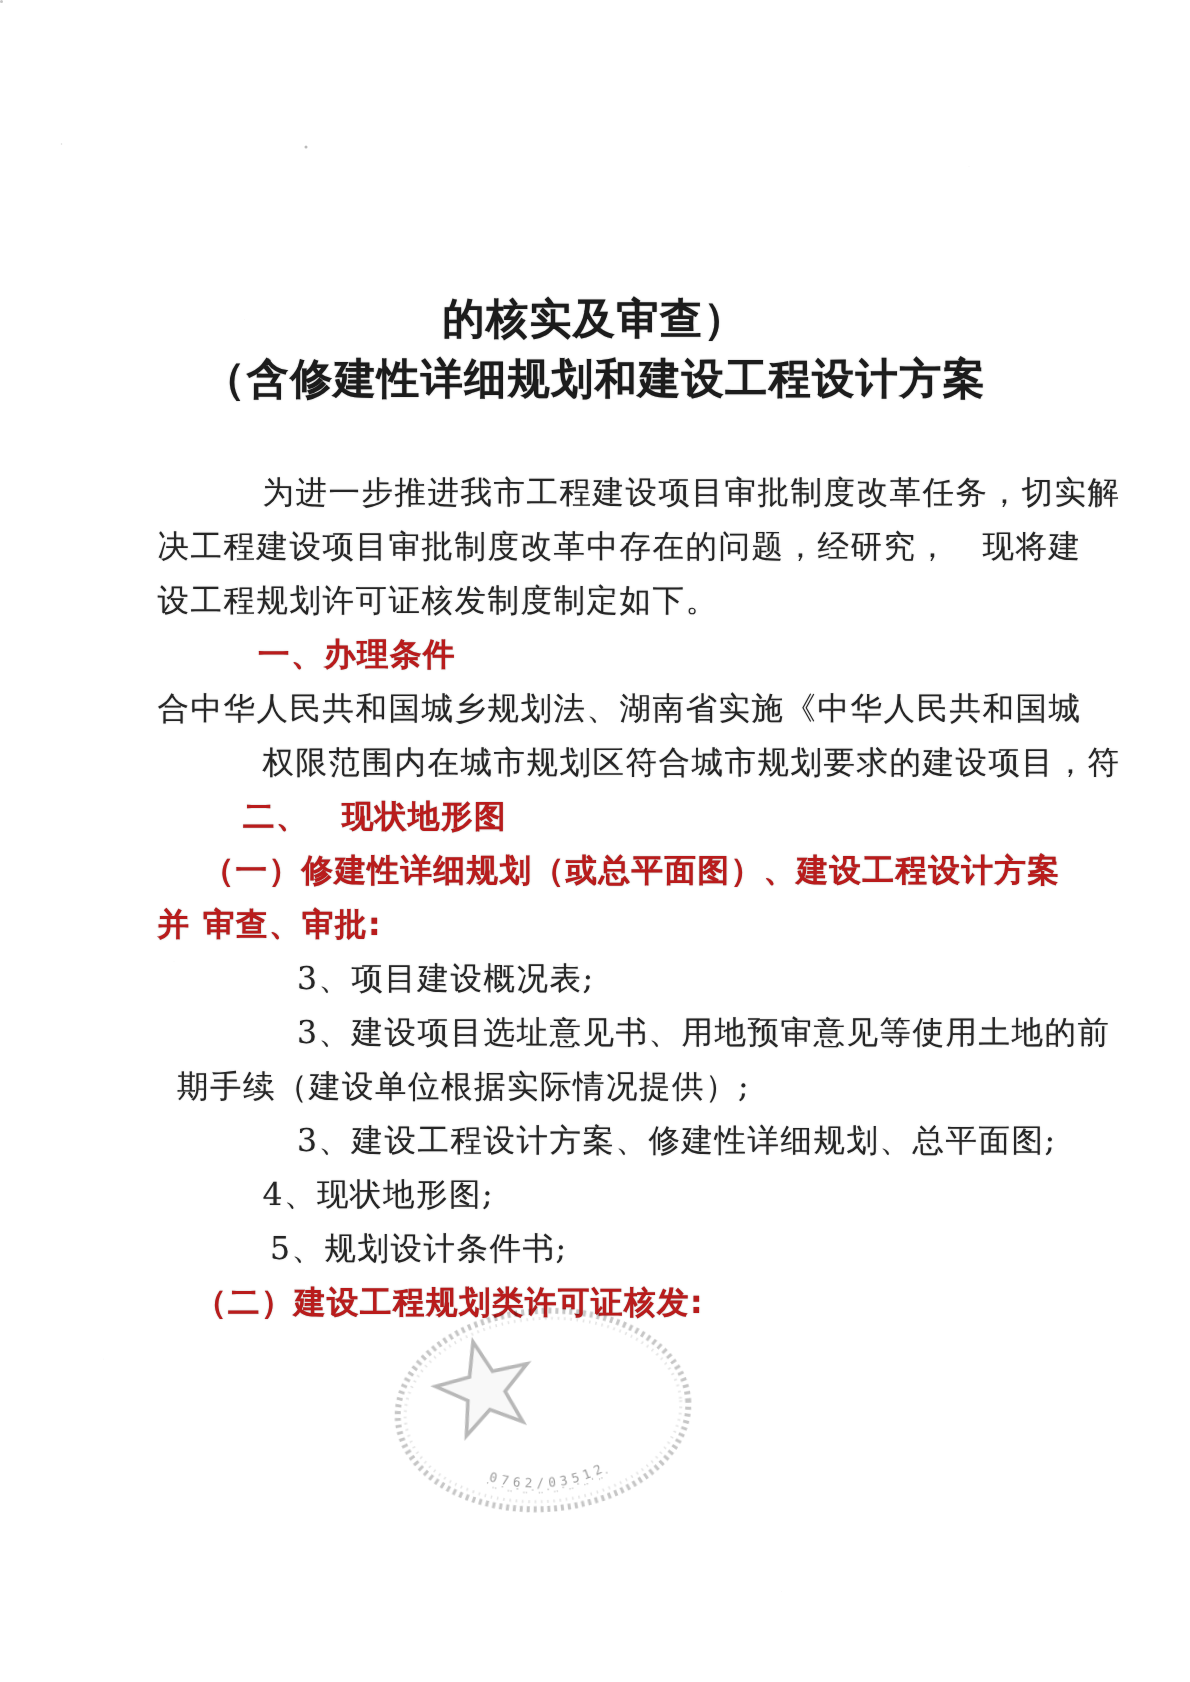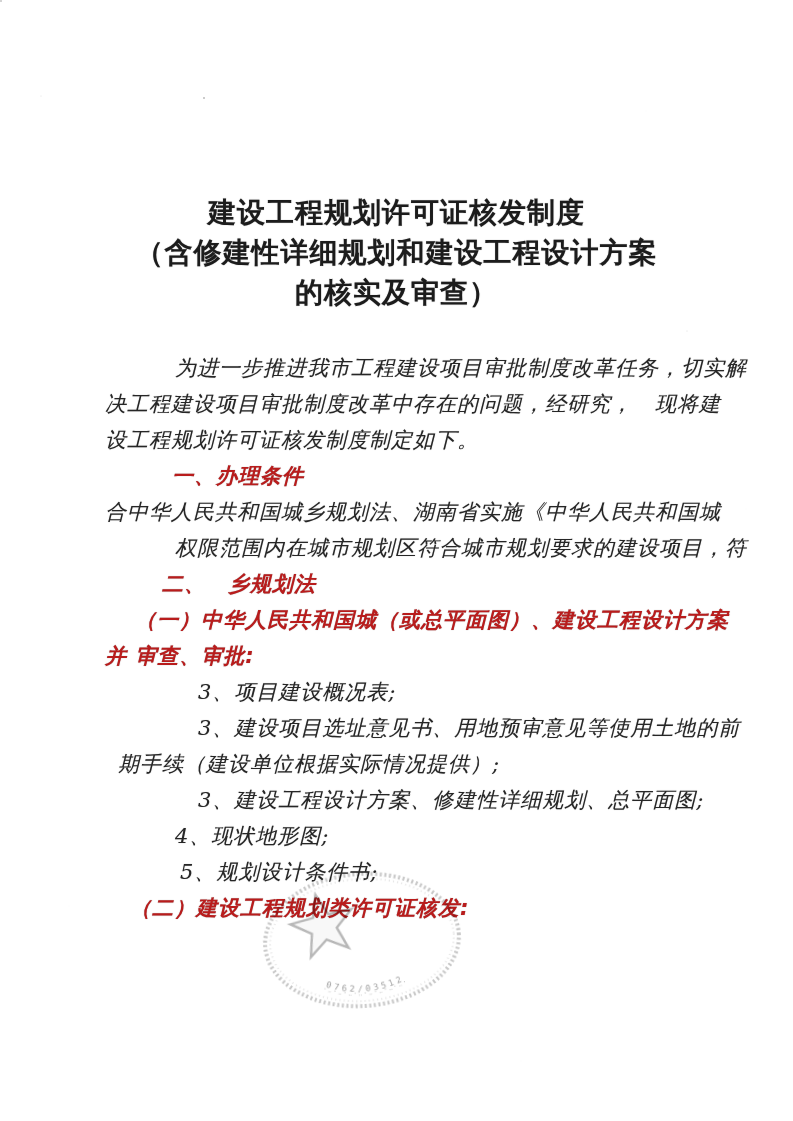--- a/index.html
+++ b/index.html
@@ -38,21 +38,20 @@
     line-height:40px;
     letter-spacing:1px;
     color:#1c1c1c;
     text-shadow:0 0 1px rgba(30,30,30,.45);
     white-space:nowrap;
   }
   .content{
     margin-top:37px;
     padding-left:105px;
     padding-right:45px;
-    font-style:italic;
   }
   .ln{
     font-size:21px;
     height:36px;
     line-height:36px;
     letter-spacing:1px;
     white-space:nowrap;
     color:#262626;
     text-shadow:0 0 1px rgba(40,40,40,.35);
   }
@@ -81,34 +80,33 @@
     pointer-events:none;
   }
 </style>
 </head>
 <body>
 
 <div class="page">
   <div class="noise"></div>
 
   <div class="doc-title">
-    <div class="t-line">建设工程规划许可证核发制度</div>
+    <div class="t-line">的核实及审查）</div>
     <div class="t-line">（含修建性详细规划和建设工程设计方案</div>
-    <div class="t-line">的核实及审查）</div>
   </div>
 
   <div class="content">
     <div class="ln in70">为进一步推进我市工程建设项目审批制度改革任务，切实解</div>
     <div class="ln in0">决工程建设项目审批制度改革中存在的问题，经研究，　现将建</div>
     <div class="ln in0">设工程规划许可证核发制度制定如下。</div>
     <div class="ln in67 bold">一、办理条件</div>
     <div class="ln in0">合中华人民共和国城乡规划法、湖南省实施《中华人民共和国城</div>
     <div class="ln in70">权限范围内在城市规划区符合城市规划要求的建设项目，符</div>
-    <div class="ln in57 bold">二、　乡规划法</div>
-    <div class="ln in30 bold">（一）中华人民共和国城（或总平面图）、建设工程设计方案</div>
+    <div class="ln in57 bold">二、　现状地形图</div>
+    <div class="ln in30 bold">（一）修建性详细规划（或总平面图）、建设工程设计方案</div>
     <div class="ln in0 bold">并 审查、审批:</div>
     <div class="ln in93">3、项目建设概况表;</div>
     <div class="ln in93">3、建设项目选址意见书、用地预审意见等使用土地的前</div>
     <div class="ln in13">期手续（建设单位根据实际情况提供）;</div>
     <div class="ln in93">3、建设工程设计方案、修建性详细规划、总平面图;</div>
     <div class="ln in70">4、现状地形图;</div>
     <div class="ln in75">5、规划设计条件书;</div>
     <div class="ln in25 bold">（二）建设工程规划类许可证核发:</div>
   </div>
 

